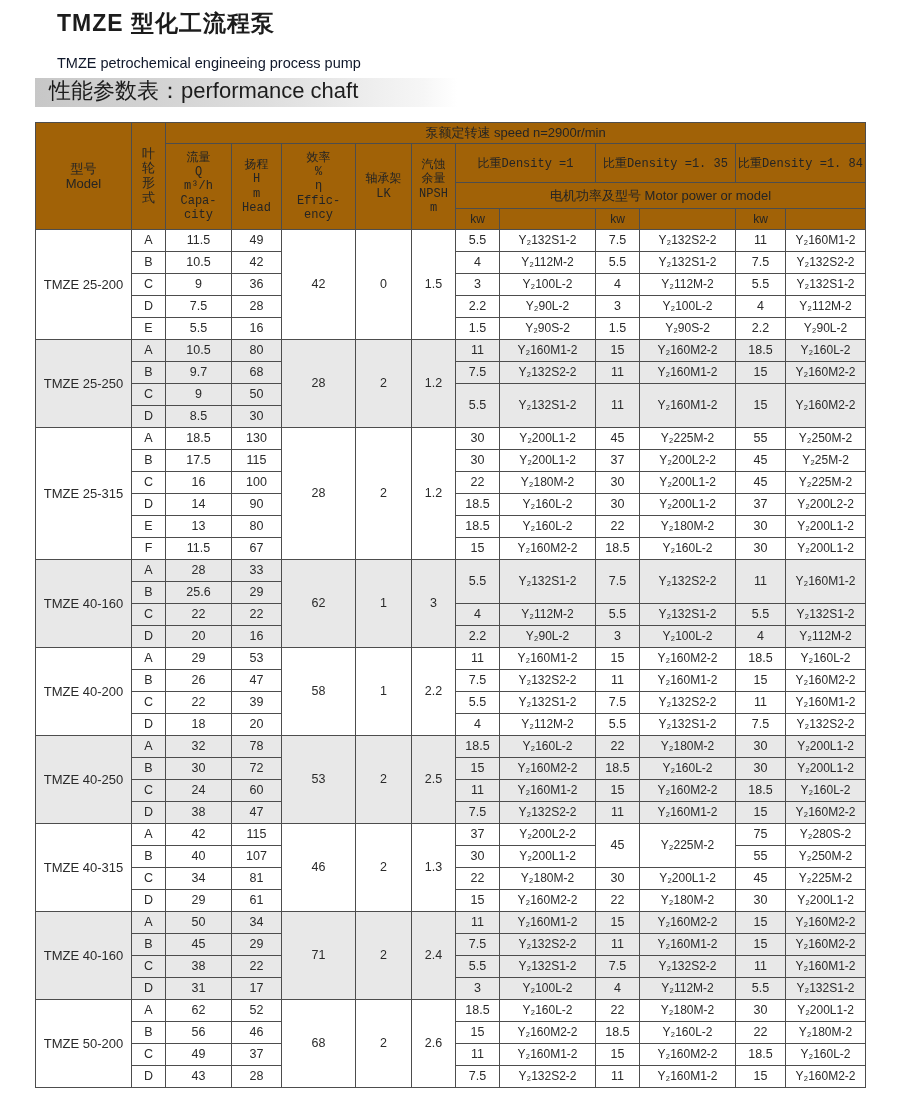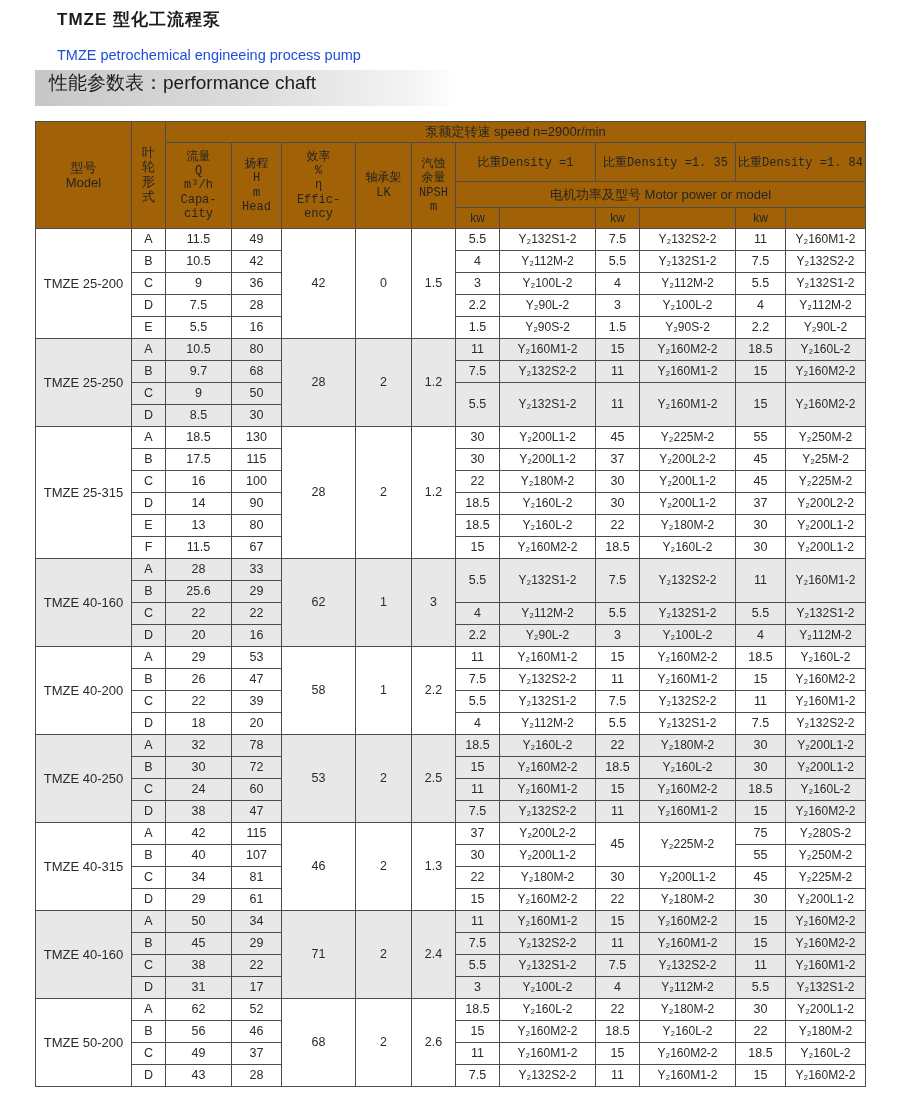--- a/index.html
+++ b/index.html
@@ -1,20 +1,20 @@
 <!DOCTYPE html>
 <html><head>
 <meta charset="utf-8">
 <style>
   html,body{margin:0;padding:0;background:#fff;}
   body{width:900px;height:1094px;font-family:"Liberation Sans","DejaVu Sans",sans-serif;color:#2a2a2a;}
   .page{box-sizing:border-box;width:900px;padding:6px 35px 8px 35px;}
-  .title-cn{font-size:17px;font-weight:bold;margin:2px 0 16px 22px;letter-spacing:1px;color:#1c1c1c;}
-  .title-en{font-size:14.5px;margin:1px 0 7px 22px;color:#1d4ed8;}
-  .section-bar{width:408px;height:36px;line-height:26px;font-size:19px;padding-left:14px;color:#1c1c1c;
+  .title-cn{font-size:23px;font-weight:bold;margin:2px 0 16px 22px;letter-spacing:1px;color:#1c1c1c;}
+  .title-en{font-size:14.5px;margin:1px 0 7px 22px;color:#0f172a;}
+  .section-bar{width:408px;height:29px;line-height:26px;font-size:22px;padding-left:14px;color:#1c1c1c;
                background:linear-gradient(90deg,#c7c7c7 0%,#dedede 55%,#f6f6f6 92%,#ffffff 100%);
                margin-bottom:15px;}
   table.perf{border-collapse:collapse;table-layout:fixed;width:830px;font-size:12px;}
   table.perf th,table.perf td{border:1px solid #4d4d4d;text-align:center;vertical-align:middle;padding:0 1px;overflow:hidden;}
   table.perf thead th{background:#a16207;font-weight:normal;color:#242424;}
   .pre{white-space:pre-line;line-height:1.18;}
   .h-speed th{height:20px;font-size:13px;}
   .h-main th{font-size:12px;font-family:Liberation Mono, monospace;}
   .h-density{font-size:13px;height:38px;}
   .h-motor th{height:25px;font-size:13px;margin-top:44px;}

